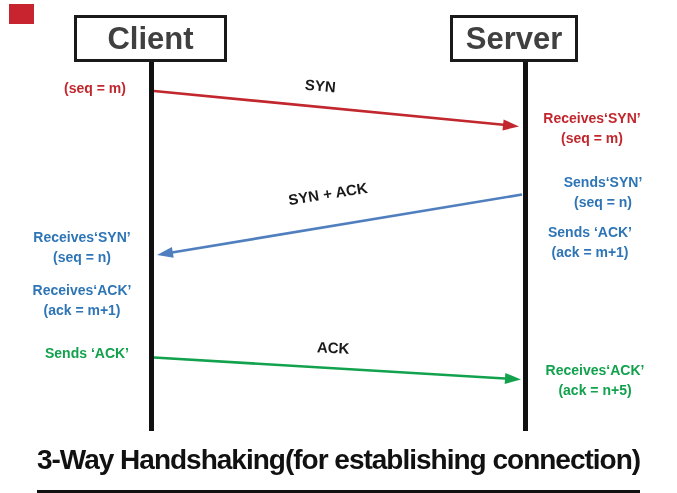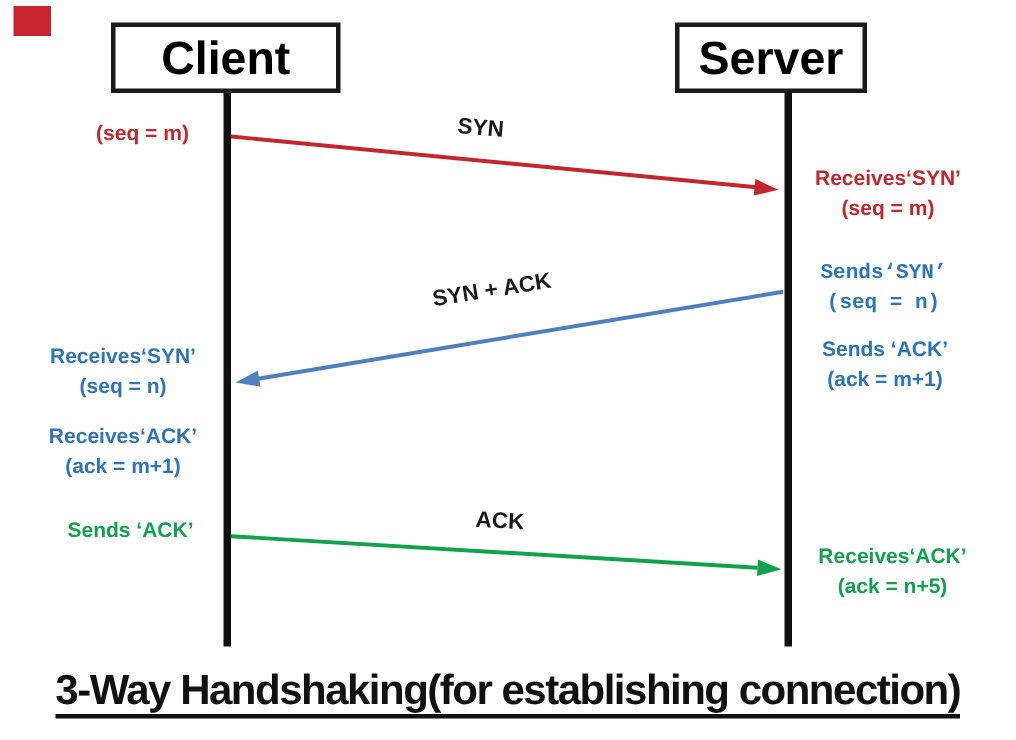--- a/index.html
+++ b/index.html
@@ -3,21 +3,21 @@
 <meta charset="utf-8">
 <style>
   html,body{margin:0;padding:0;background:#fff;}
   #stage{
     position:relative;width:677px;height:493px;background:#ffffff;overflow:hidden;
     font-family:"Liberation Sans",sans-serif;
   }
   .corner-marker{position:absolute;left:9px;top:4px;width:25px;height:20px;background:#c82430;}
   .actor-box{
     position:absolute;top:15px;height:47px;box-sizing:border-box;
-    border:3px solid #1a1a1a;background:#fff;color:#000000;
+    border:3px solid #1a1a1a;background:#fff;color:#404040;
     display:flex;align-items:center;justify-content:center;
     font-weight:bold;font-size:31px;
   }
   .actor-box.client{left:74px;width:153px;}
   .actor-box.server{left:450px;width:128px;}
   .lifeline{position:absolute;top:62px;width:5px;height:369px;background:#111;}
   .lifeline.client{left:149px;}
   .lifeline.server{left:523px;}
   svg.arrows{position:absolute;left:0;top:0;width:677px;height:493px;pointer-events:none;}
   .msg-label{position:absolute;font-weight:bold;font-size:15px;color:#1a1a1a;white-space:nowrap;}
@@ -30,28 +30,28 @@
   }
   .ann span{display:block;}
   .ann.red{color:#c1272d;}
   .ann.blue{color:#2e75b6;}
   .ann.green{color:#12a24d;}
   .ann.c-send-syn{left:20px;top:79px;}
   .ann.c-recv-syn{left:7px;top:228px;}
   .ann.c-recv-ack{left:7px;top:281px;}
   .ann.c-send-ack{left:12px;top:344px;}
   .ann.s-recv-syn{left:517px;top:109px;}
-  .ann.s-send-syn{left:514px;top:173px;font-family:Liberation Mono, monospace;}
+  .ann.s-send-syn{left:528px;top:173px;}
   .ann.s-send-ack{left:515px;top:223px;}
   .ann.s-recv-ack{left:520px;top:361px;}
   .diagram-title{
     position:absolute;left:0;top:444px;width:677px;text-align:center;
     font-weight:bold;font-size:28px;letter-spacing:-1px;color:#111;white-space:nowrap;
   }
-  .diagram-title span{border-bottom:3.5px solid #111;padding-bottom:1px;}
+  .diagram-title span{border-bottom:3.5px solid #111;padding-bottom:15px;}
 </style>
 </head>
 <body>
 
 <div id="stage">
 
   <div class="corner-marker"></div>
 
   <div class="actor-box client">
     <span>Client</span>

